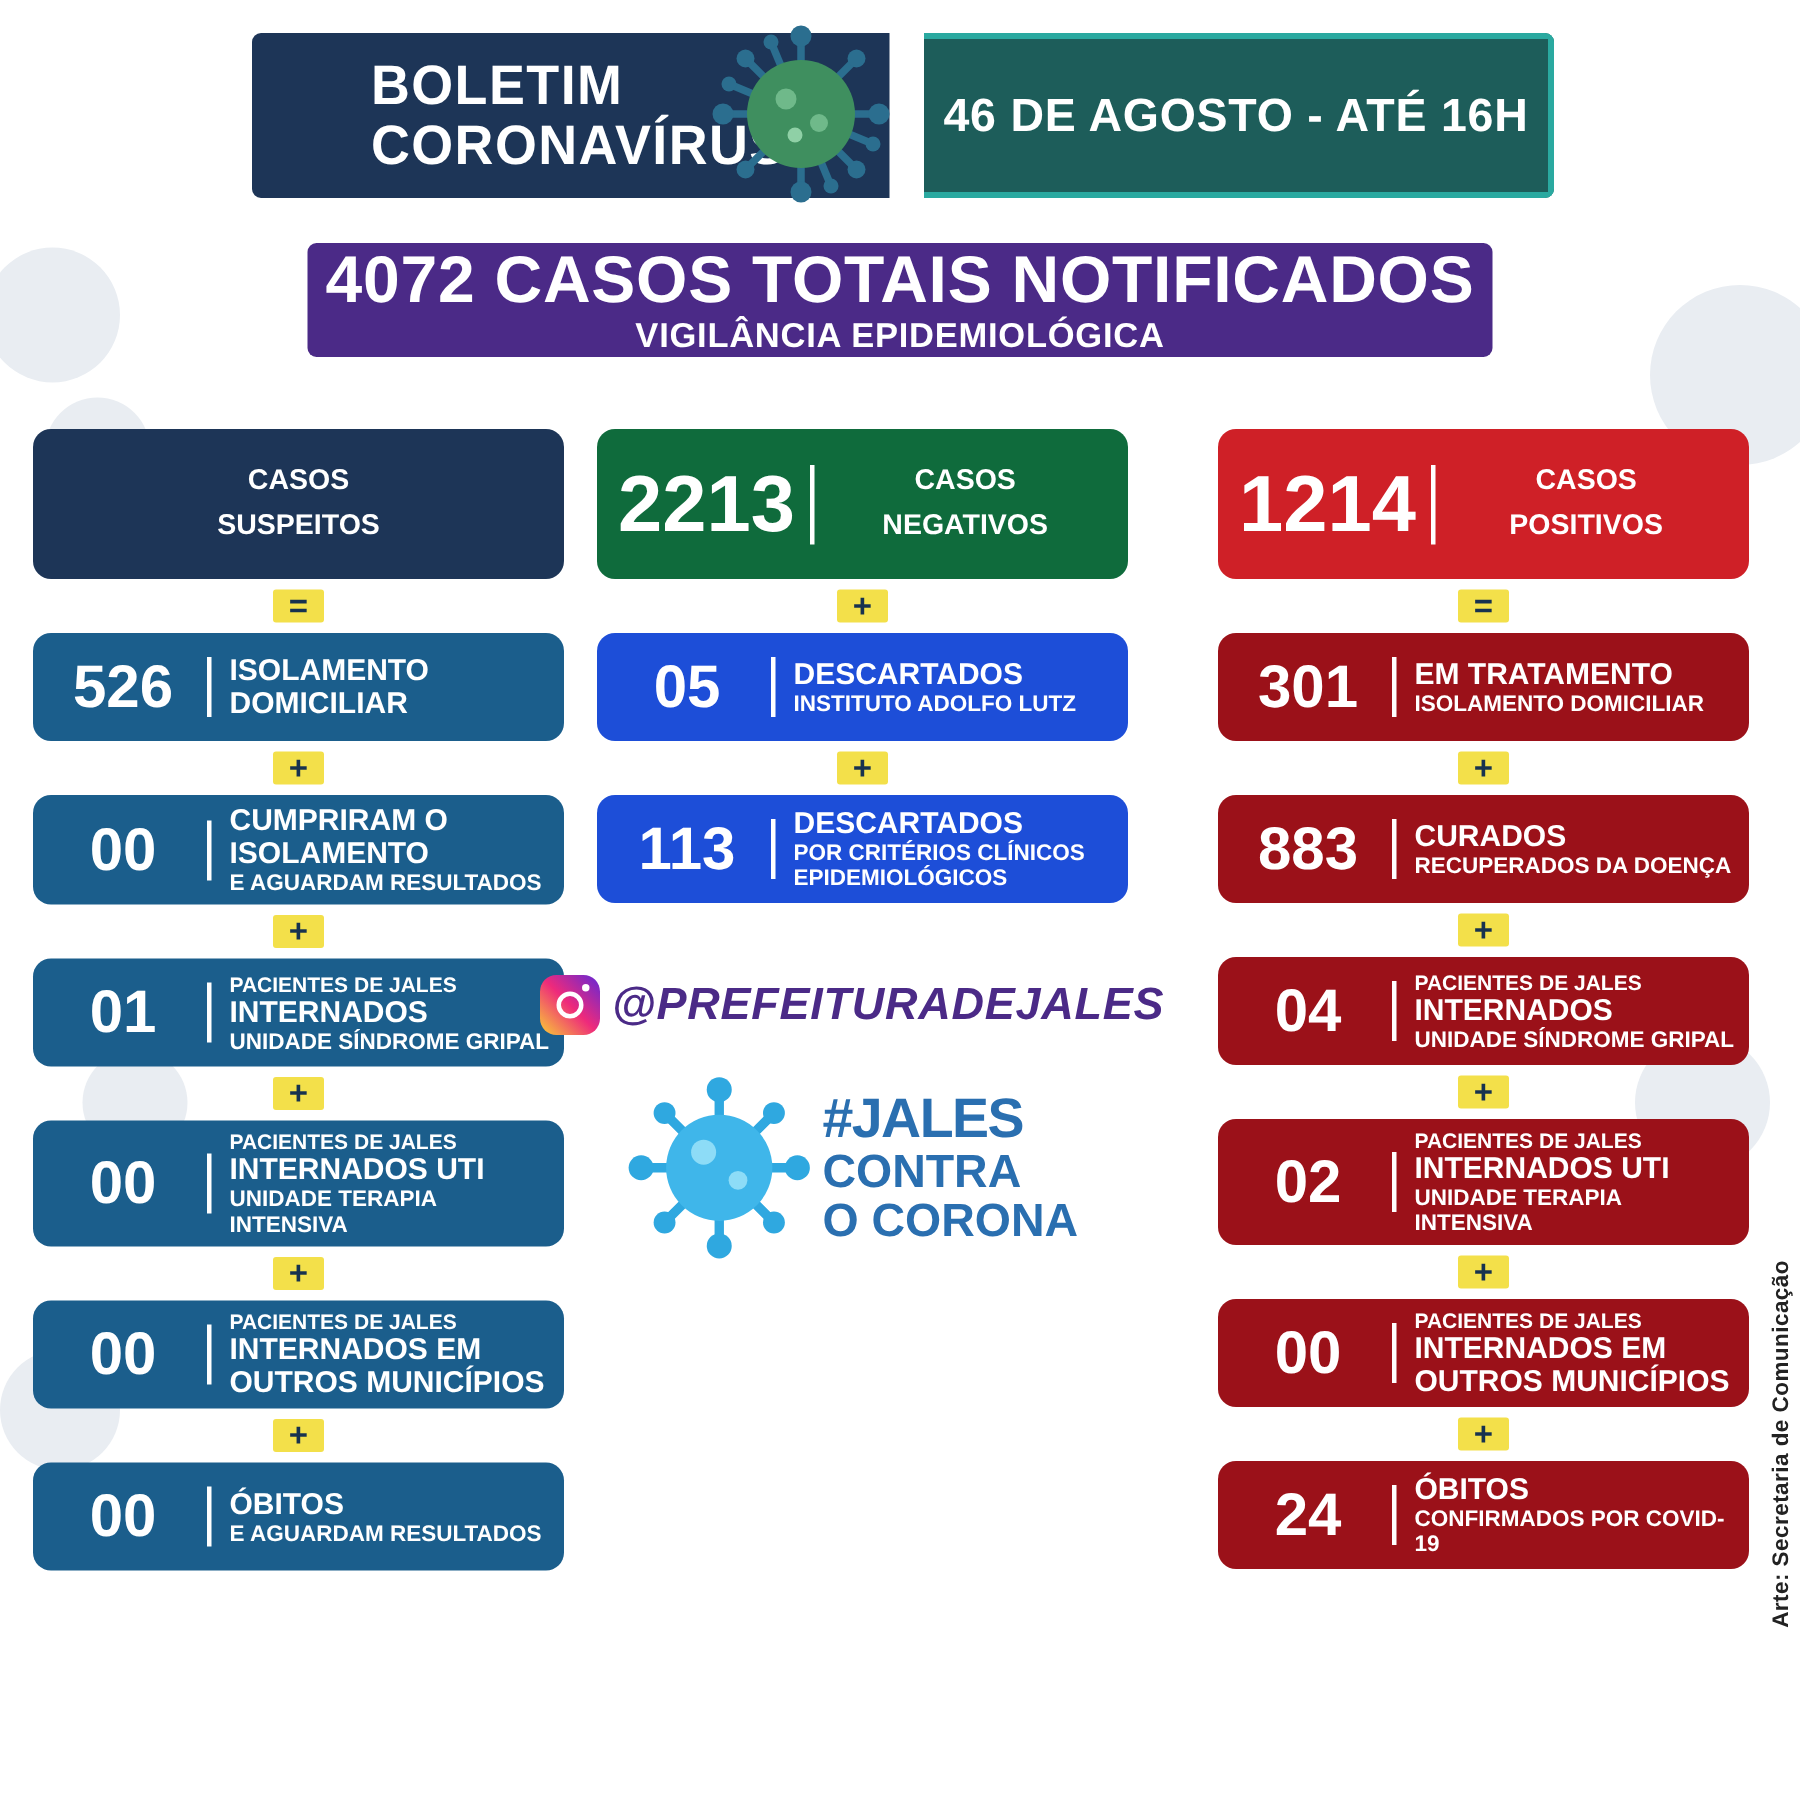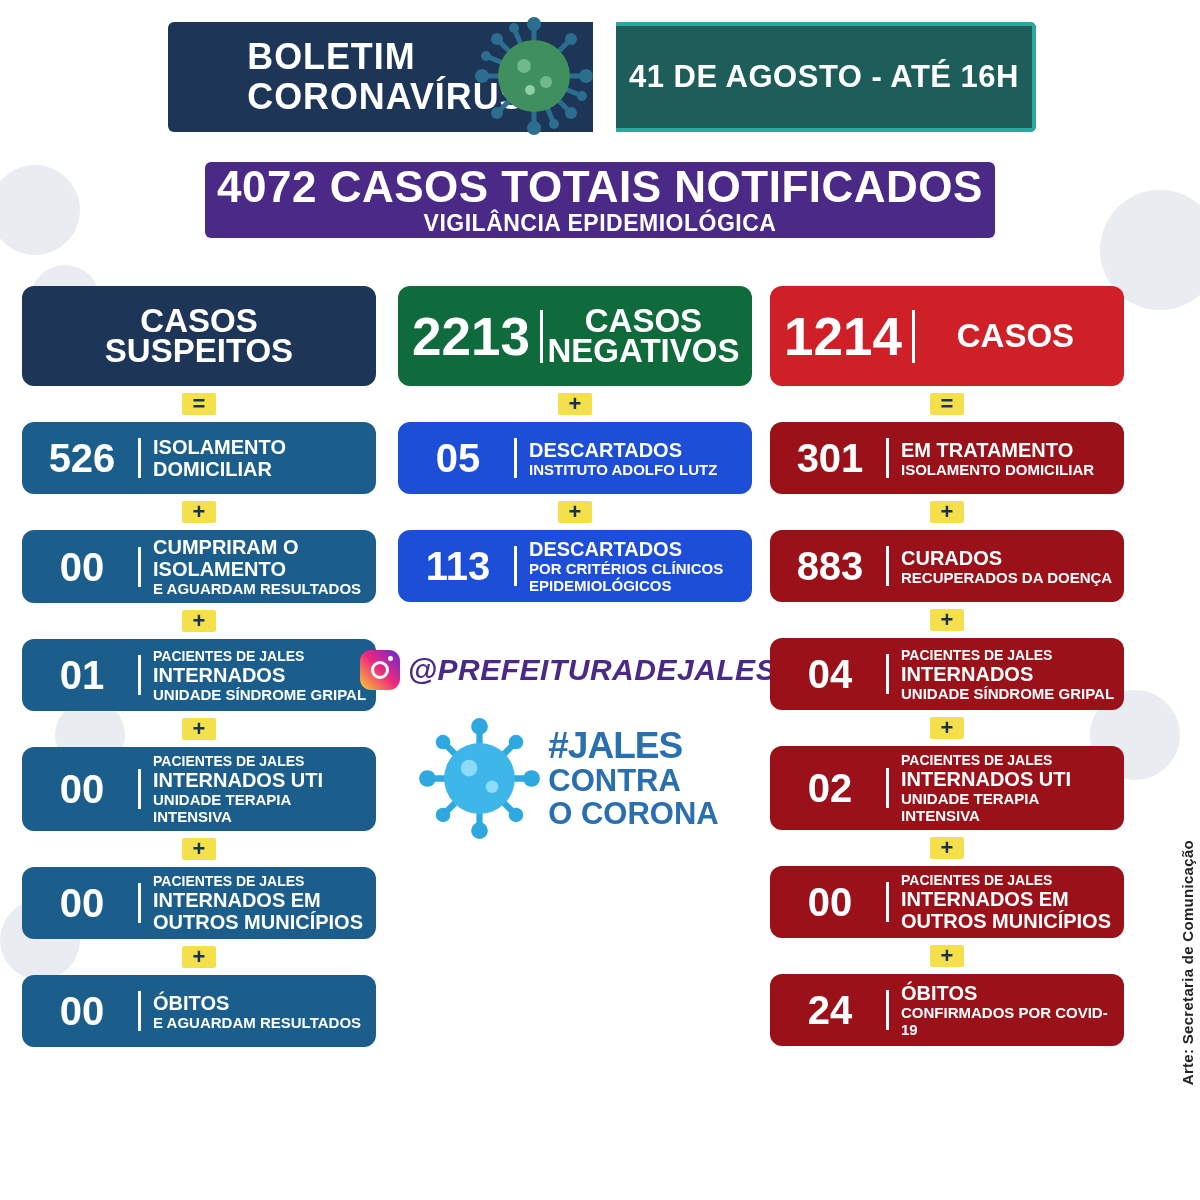--- a/index.html
+++ b/index.html
@@ -52,36 +52,36 @@
     background:#4b2a87;border-radius:6px;display:flex;flex-direction:column;
     align-items:center;justify-content:center;
   }
   .total .big{color:#ffffff;font-weight:bold;font-size:44px;line-height:46px;letter-spacing:.5px;}
   .total .sub{color:#ffffff;font-weight:bold;font-size:23px;line-height:26px;letter-spacing:.5px;}
 
   
   .col{position:absolute;top:286px;width:354px;}
   .col-susp{left:22px;}
   .col-neg{left:398px;}
-  .col-pos{left:770px;}
+  .col-pos{left:812px;}
 
   .card{
     border-radius:12px;display:flex;align-items:center;box-sizing:border-box;
     padding:6px 8px;color:#ffffff;position:relative;
   }
   .card .num{
     font-weight:bold;text-align:center;flex:0 0 auto;padding:0 10px 0 6px;
     border-right:3px solid #ffffff;line-height:1;
   }
   .card .txt{flex:1;padding-left:12px;text-align:left;}
 
   
   .head{height:100px;}
   .head .num{font-size:53px;min-width:112px;}
-  .head .txt{font-weight:bold;font-size:33px;line-height:30px;text-align:center;padding-left:0;}
+  .head .txt{font-weight:bold;font-size:19px;line-height:30px;text-align:center;padding-left:0;}
   .head.blue{background:#1d3557;}
   .head.green{background:#0f6b3c;}
   .head.red{background:#cf2027;}
 
   
   .sml{min-height:72px;}
   .sml .num{font-size:40px;min-width:92px;}
   .sml .l1{font-weight:bold;font-size:20px;line-height:22px;}
   .sml .l2{font-weight:bold;font-size:15px;line-height:17px;}
   .sml .l0{font-weight:bold;font-size:14px;line-height:16px;}
@@ -145,21 +145,21 @@
 <div class="page">
 
   <div class="header">
     <div class="header-left">
       <div class="title">
         <div>BOLETIM</div>
         <div>CORONAVÍRUS</div>
       </div>
     </div>
     <div class="header-right">
-      <div class="date">41 DE AGOSTO - ATÉ 16H</div>
+      <div class="date">46 DE AGOSTO - ATÉ 16H</div>
     </div>
   </div>
 
   <svg class="virus-logo" viewBox="0 0 120 120">
     <g fill="#2b6e8f">
       <g stroke="#2b6e8f" stroke-width="5">
         <line x1="60" y1="60" x2="60" y2="8"></line>
           <line x1="60" y1="60" x2="60" y2="112"></line>
         <line x1="60" y1="60" x2="8" y2="60"></line>
           <line x1="60" y1="60" x2="112" y2="60"></line>
@@ -331,20 +331,21 @@
       </div>
 
     </div>
   </div>
 
   <div class="col col-pos">
     <div class="card head red">
       <div class="num">1214</div>
       <div class="txt">
         <div>CASOS</div>
+        <div>POSITIVOS</div>
       </div>
     </div>
     <div class="op">=</div>
 
     <div class="card sml red">
       <div class="num">301</div>
       <div class="txt">
         <div class="l1">EM TRATAMENTO</div>
         <div class="l2">ISOLAMENTO DOMICILIAR</div>
       </div>

